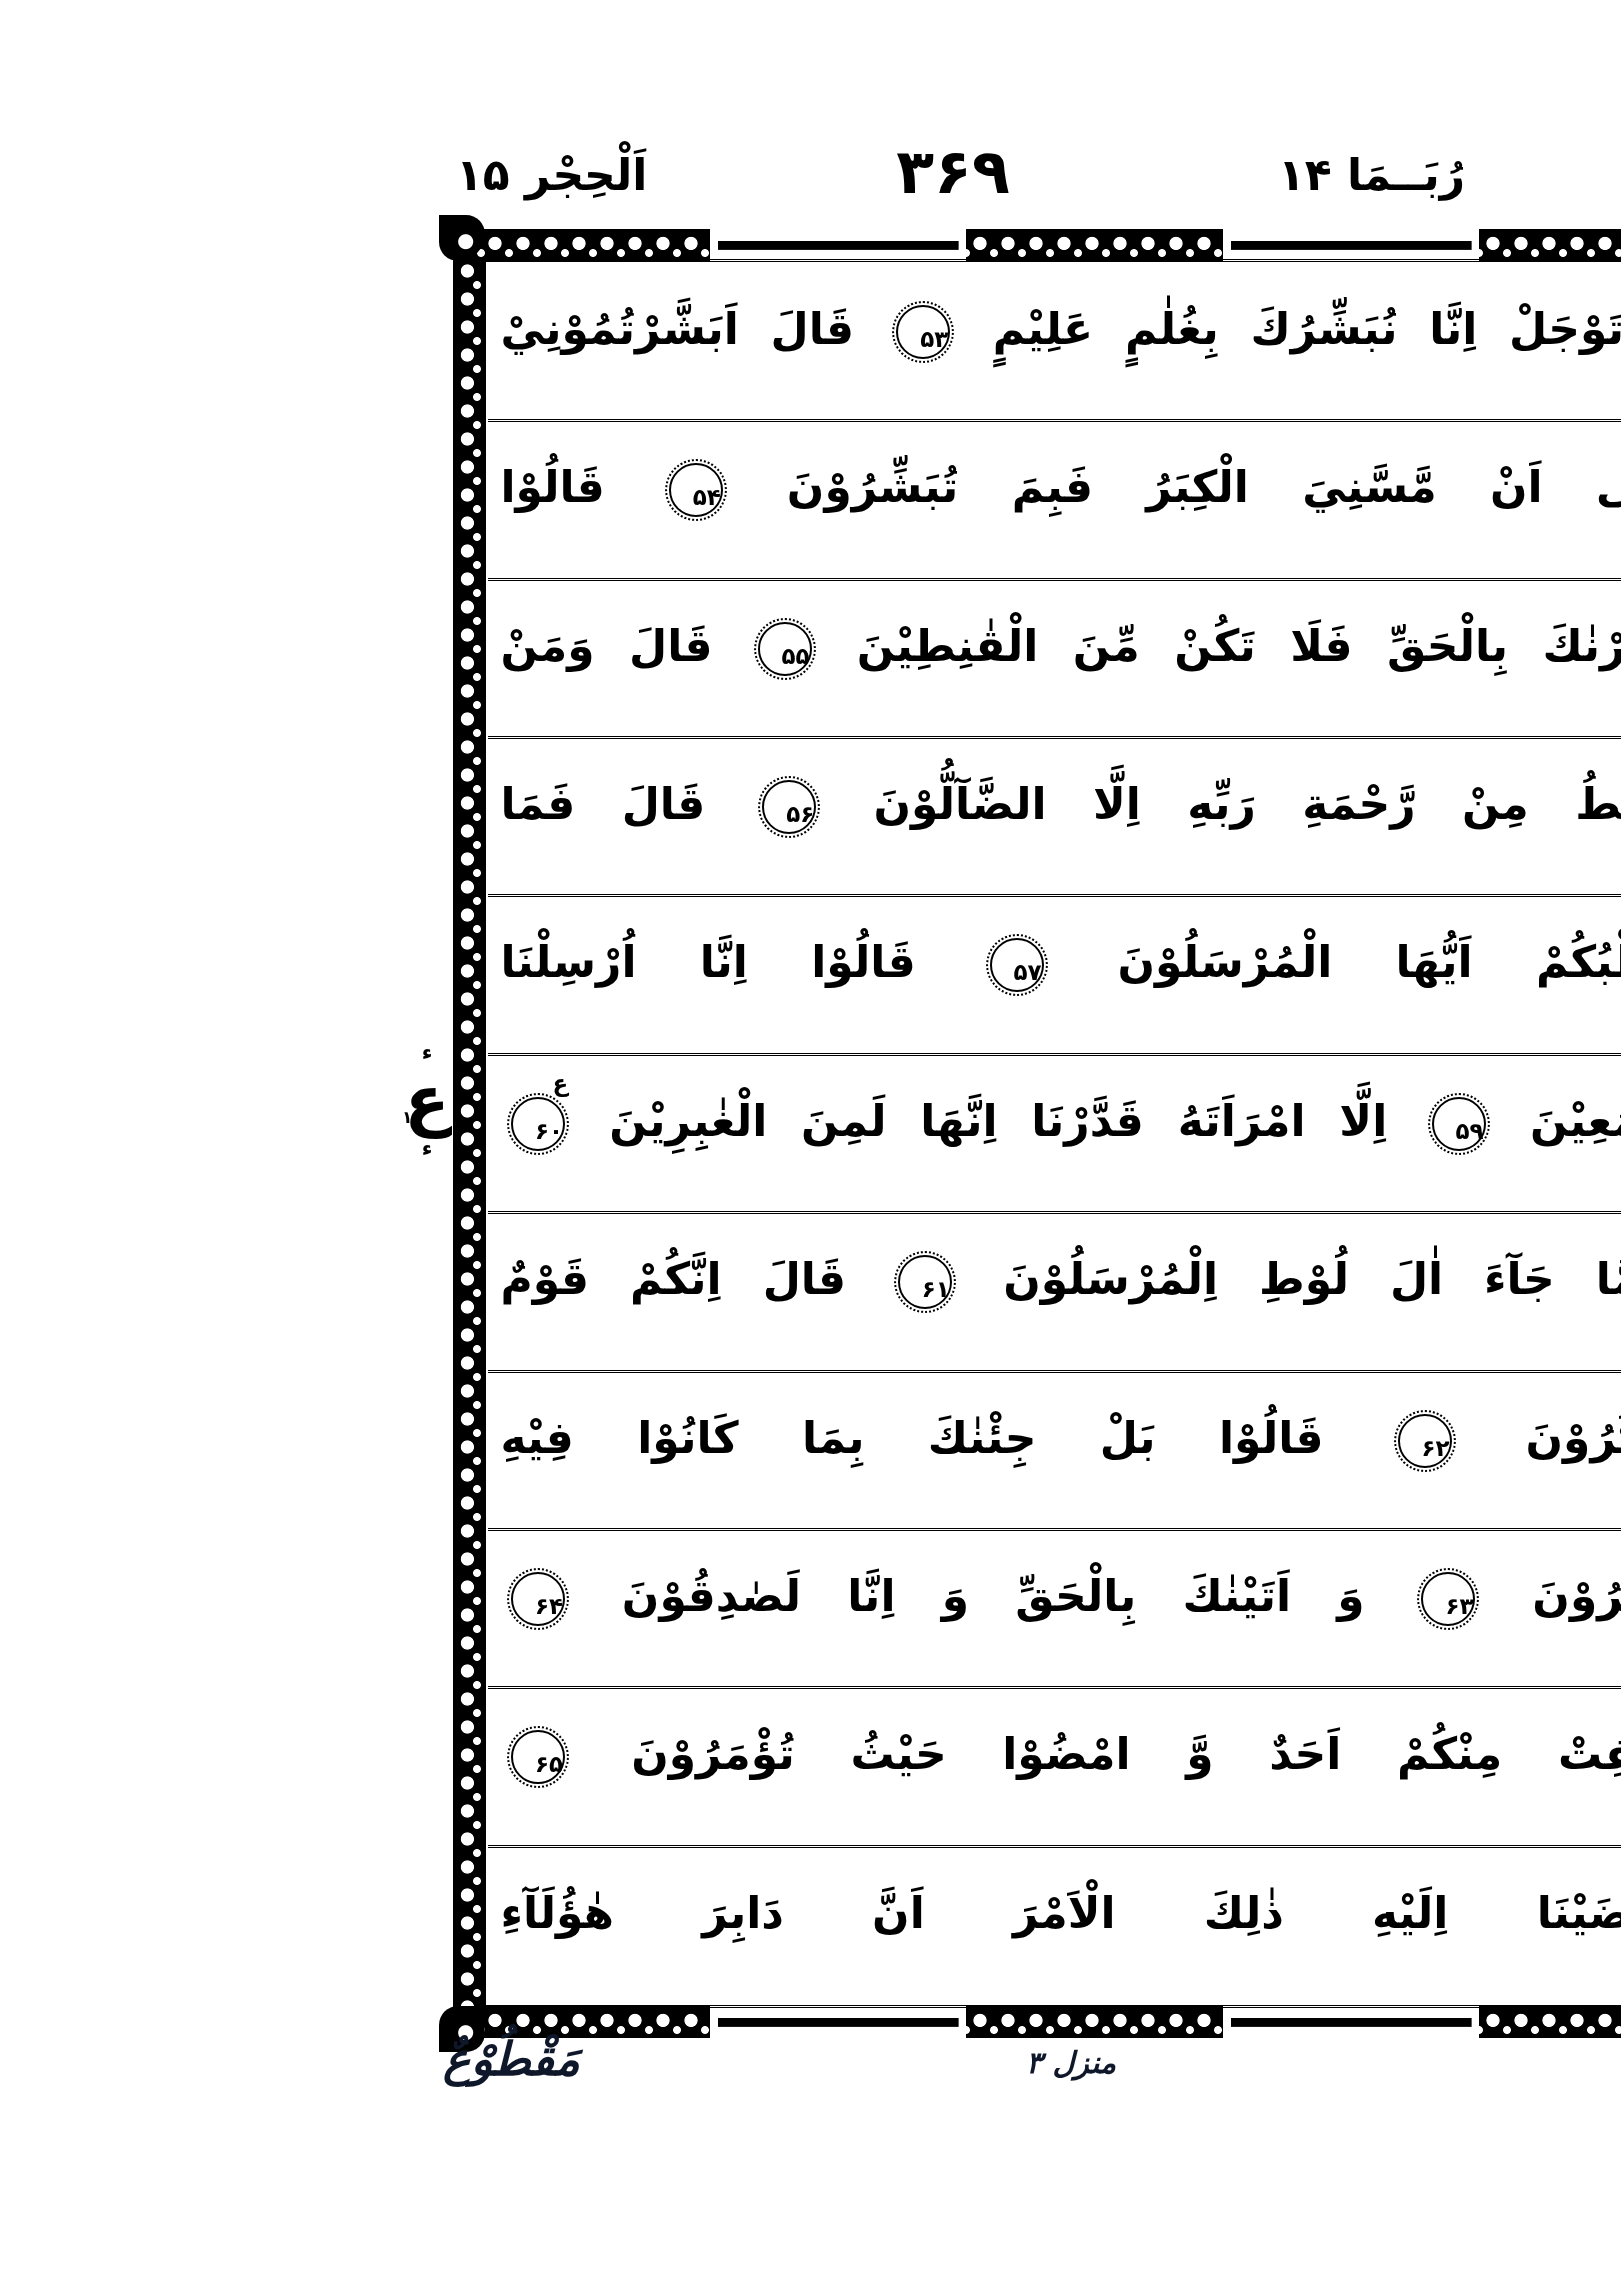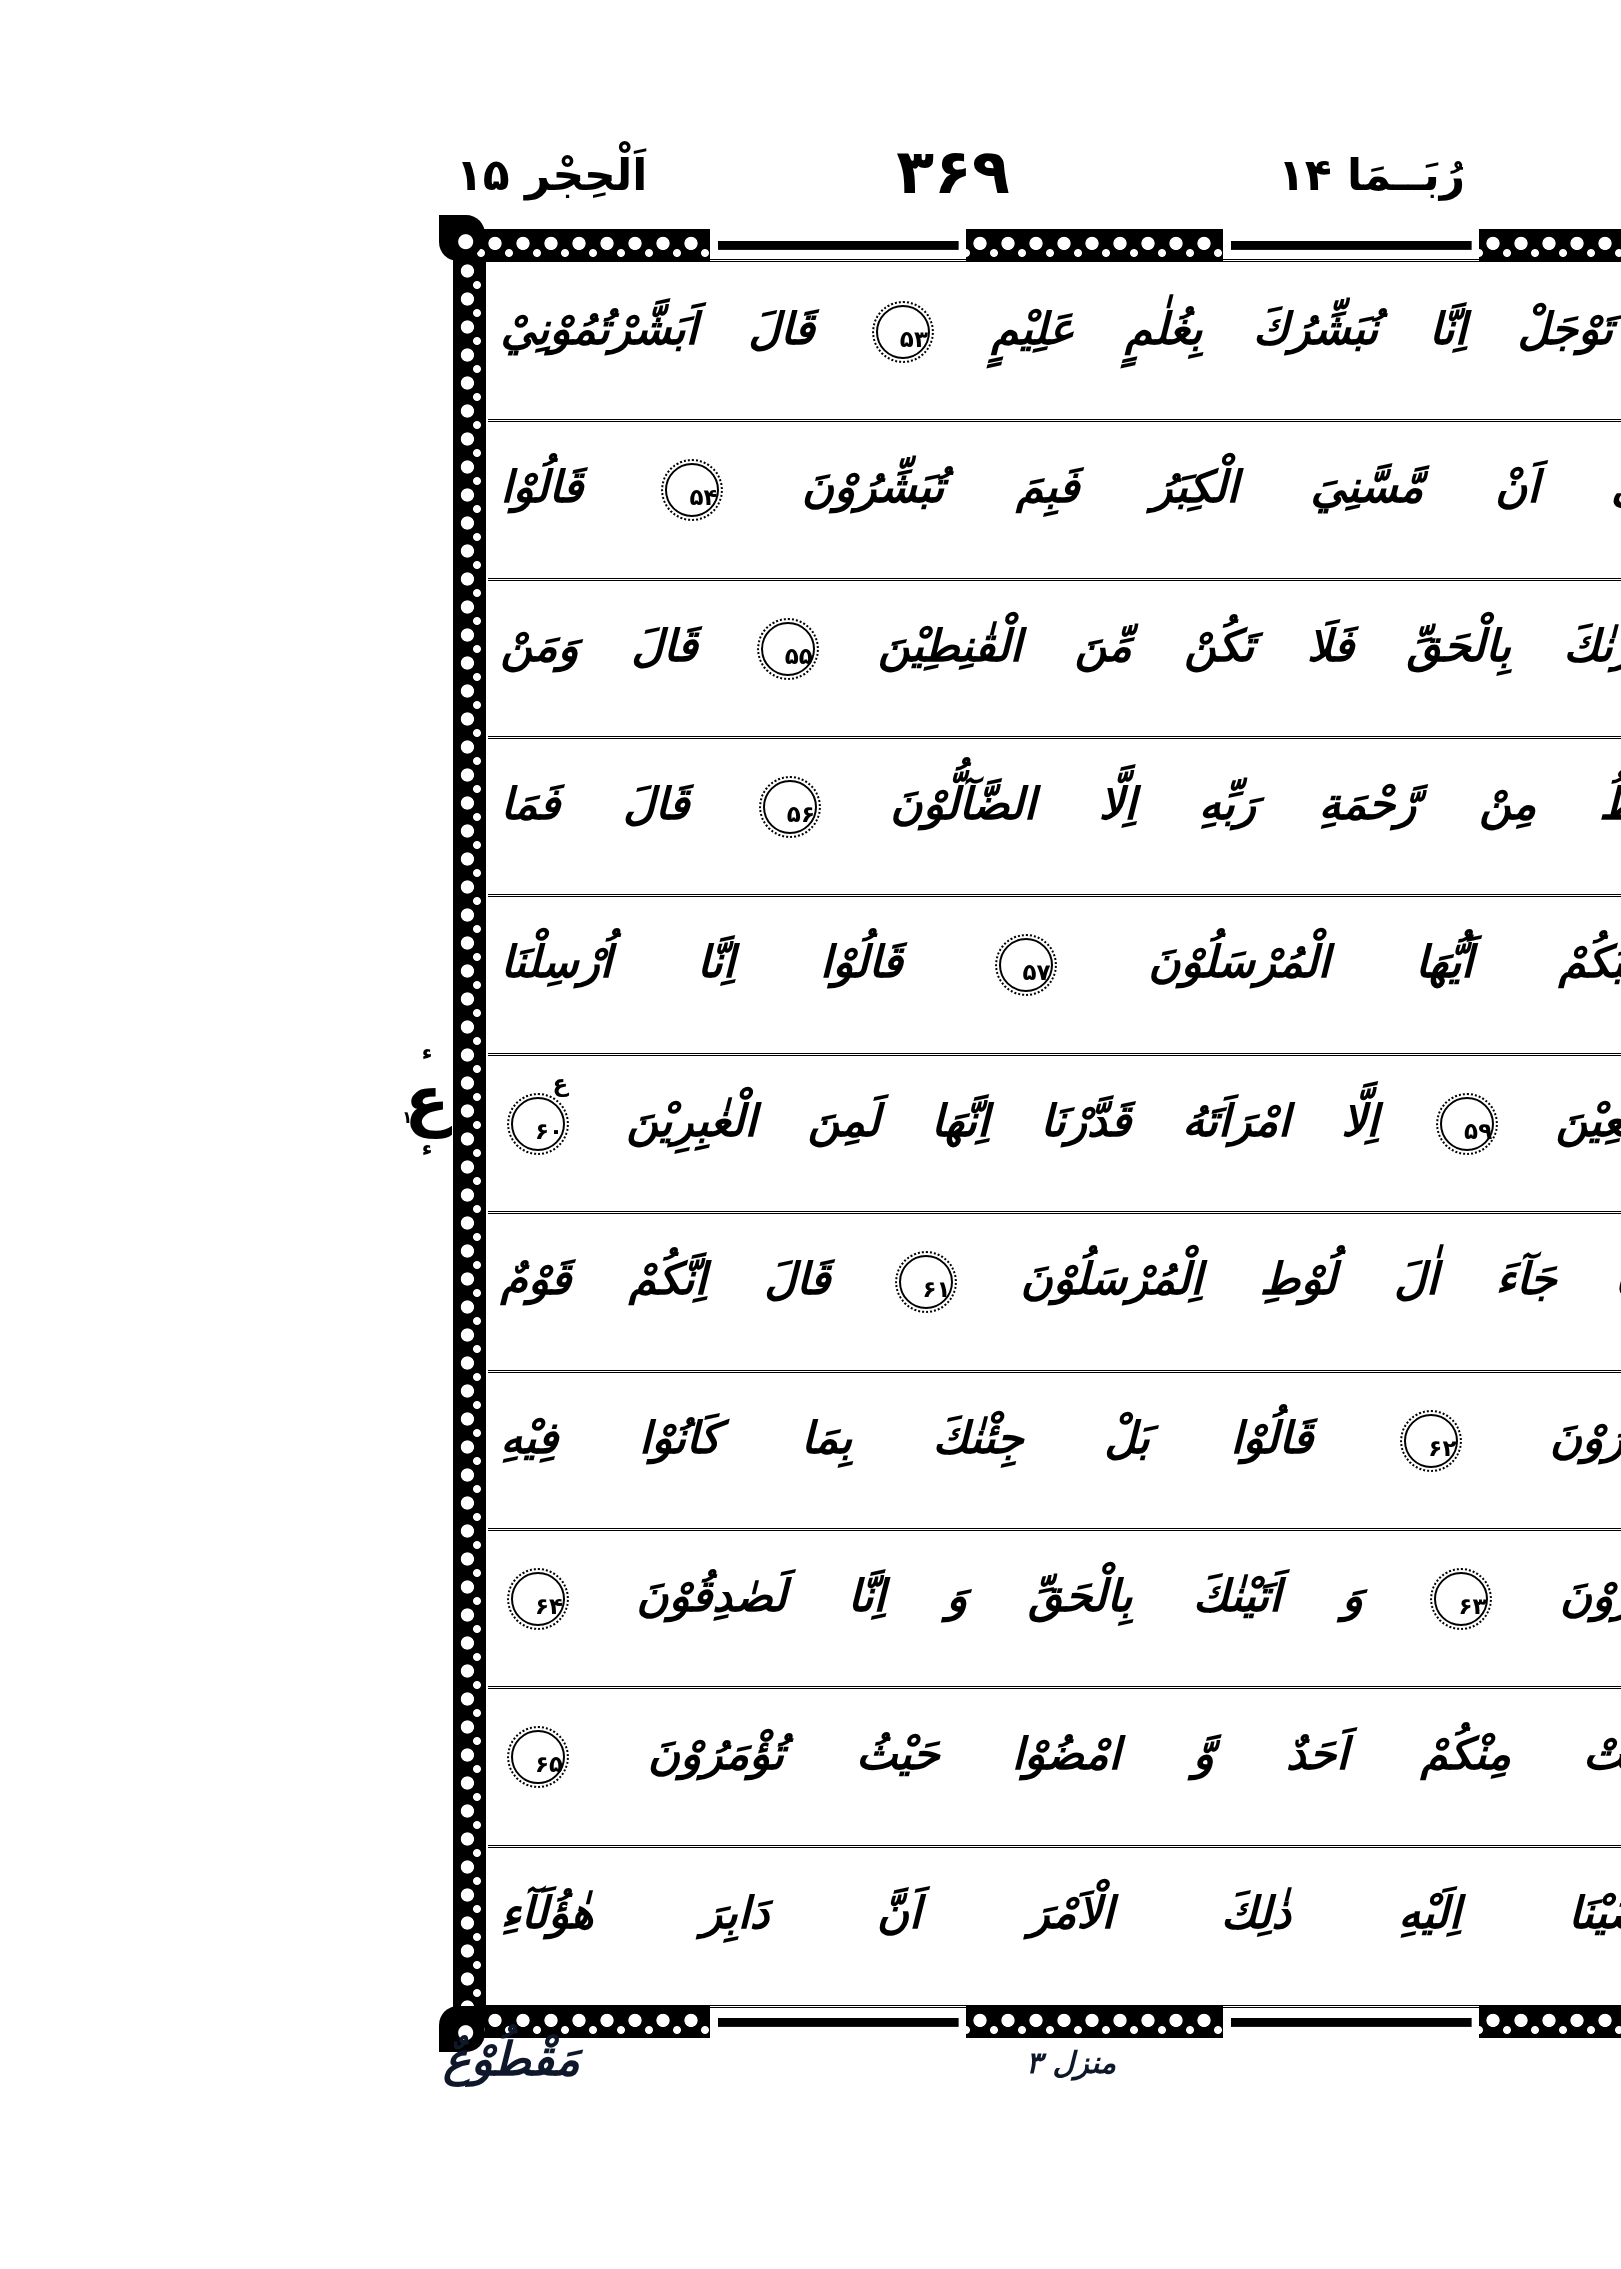--- a/index.html
+++ b/index.html
@@ -57,21 +57,21 @@
     text-align:justify;
     text-align-last:justify;
     font-size:44px;
     font-weight:bold;
     line-height:129px;
     padding:0 12.4px;
     white-space:normal;
     overflow:visible;
   }
   .qline + .qline{border-top:3.5px double #000;}
-  .qtext{letter-spacing:0.9px;font-style:italic;}
+  .qtext{letter-spacing:0.9px;}
   .medallion{
     display:inline-block;position:relative;
     width:50px;height:50px;
     border:2.7px solid #000;border-radius:50%;
     outline:2.7px dotted #000;outline-offset:2.7px;
     vertical-align:middle;text-align:center;
     margin:0 10.6px;line-height:50px;
   }
   .mnum{font-size:23px;font-weight:bold;line-height:50px;display:inline-block;letter-spacing:0;}
   .ain{position:absolute;top:-26.6px;right:-5.3px;font-size:23px;font-weight:bold;line-height:23px;}

